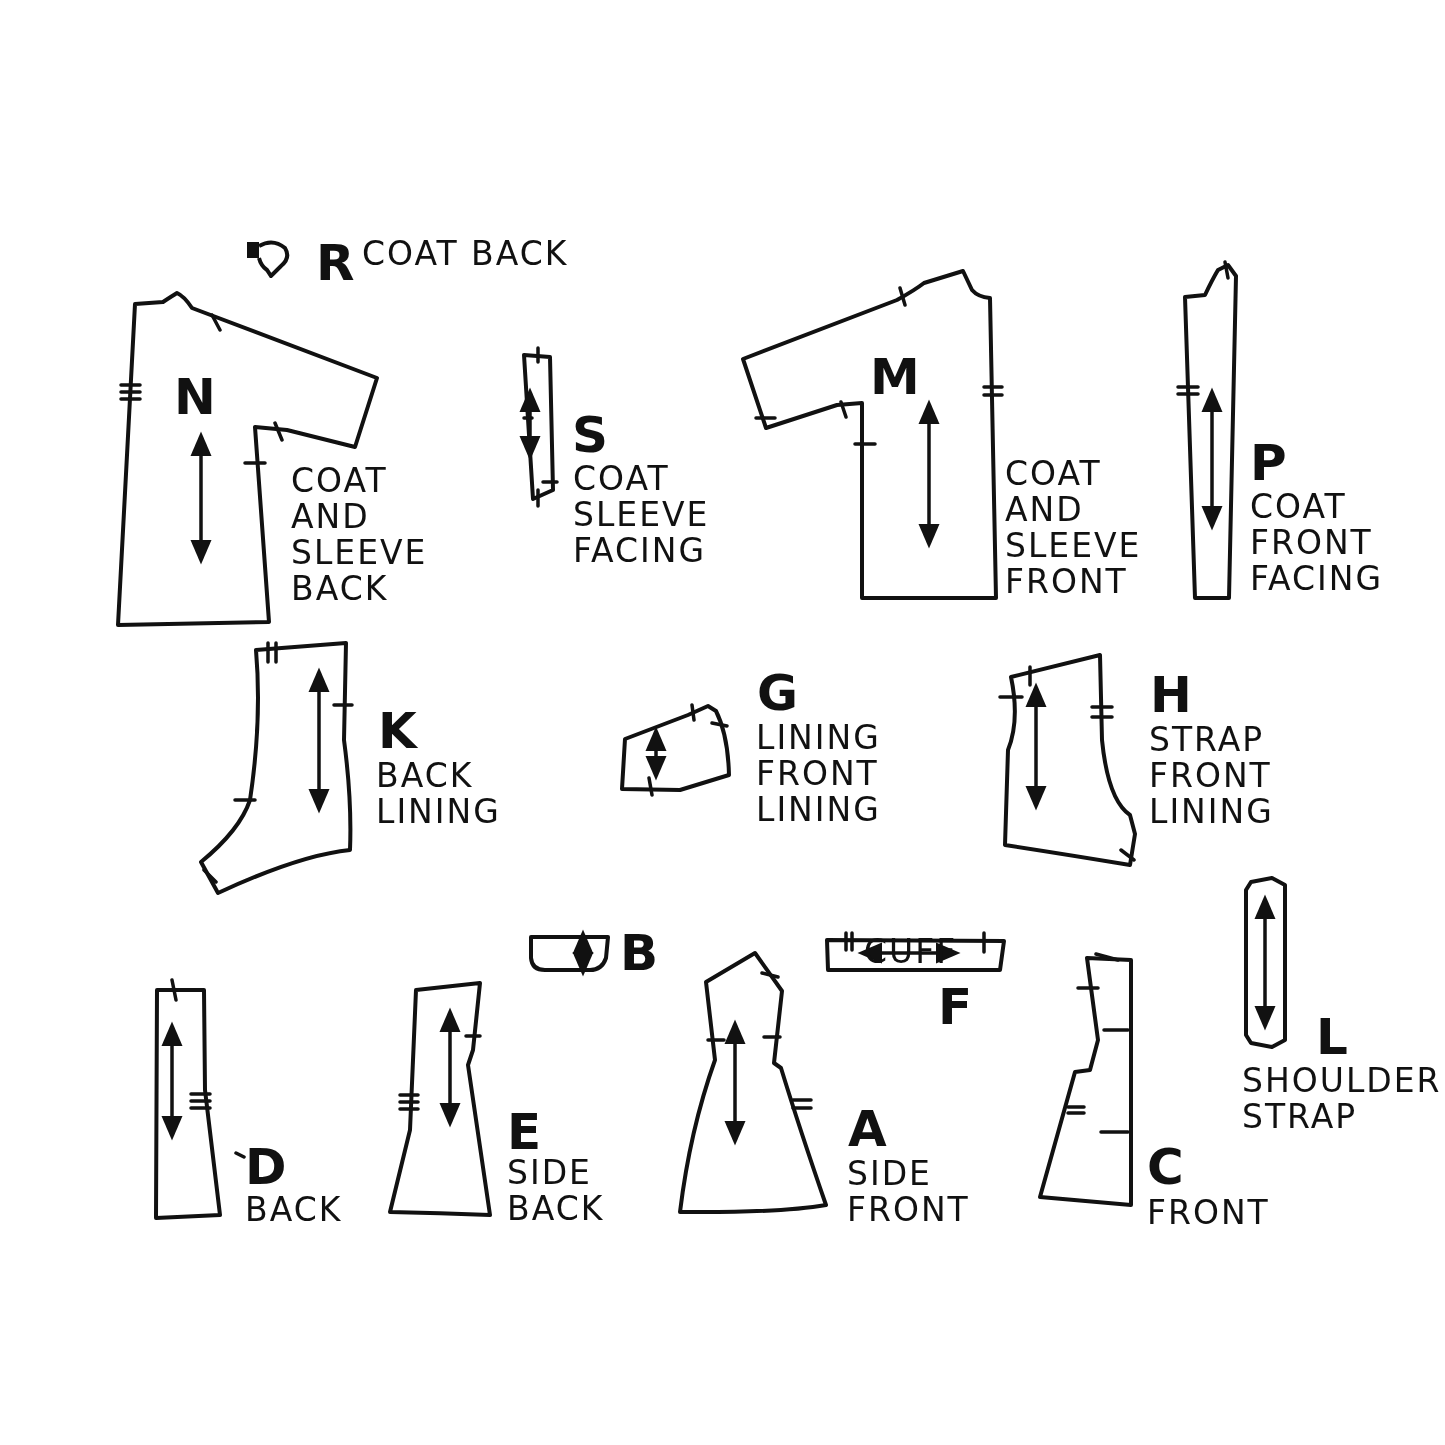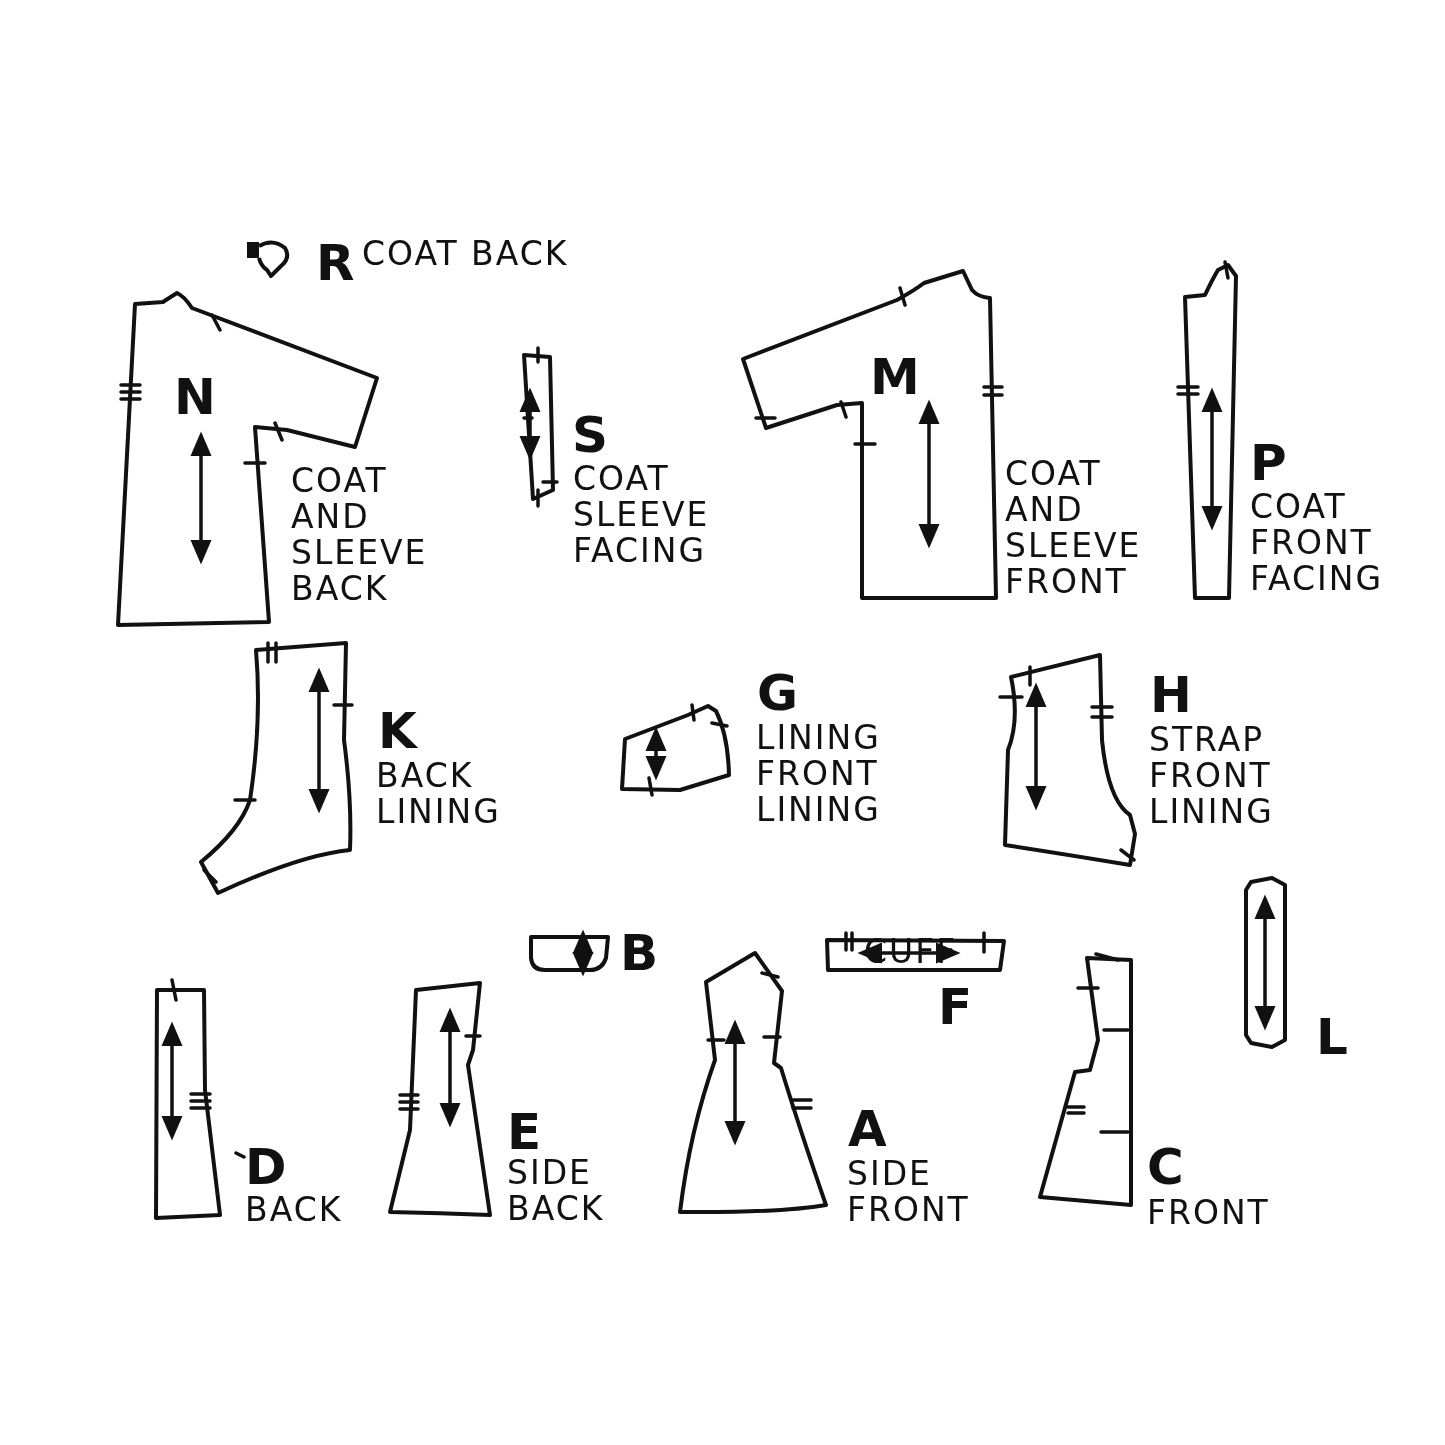--- a/index.html
+++ b/index.html
@@ -166,20 +166,24 @@
   </div>
 
   <div class="label letter" style="left:1150px; top:670px;">H</div>
   <div class="label desc" style="left:1149px; top:722px;">
     <span>STRAP</span>
     <span>FRONT</span>
     <span>LINING</span>
   </div>
 
   <div class="label letter" style="left:1316px; top:1012px;">L</div>
+  <div class="label desc" style="left:1242px; top:1063px;">
+    <span>SHOULDER</span>
+    <span>STRAP</span>
+  </div>
 
   <div class="label letter" style="left:620px; top:928px;">B</div>
 
   <div class="label desc" style="left:830px; top:934px;margin-left:34px;">
     <span>CUFF</span>
   </div>
   <div class="label letter" style="left:938px; top:982px;">F</div>
 
   <div class="label letter" style="left:245px; top:1142px;">D</div>
   <div class="label desc" style="left:245px; top:1192px;">

